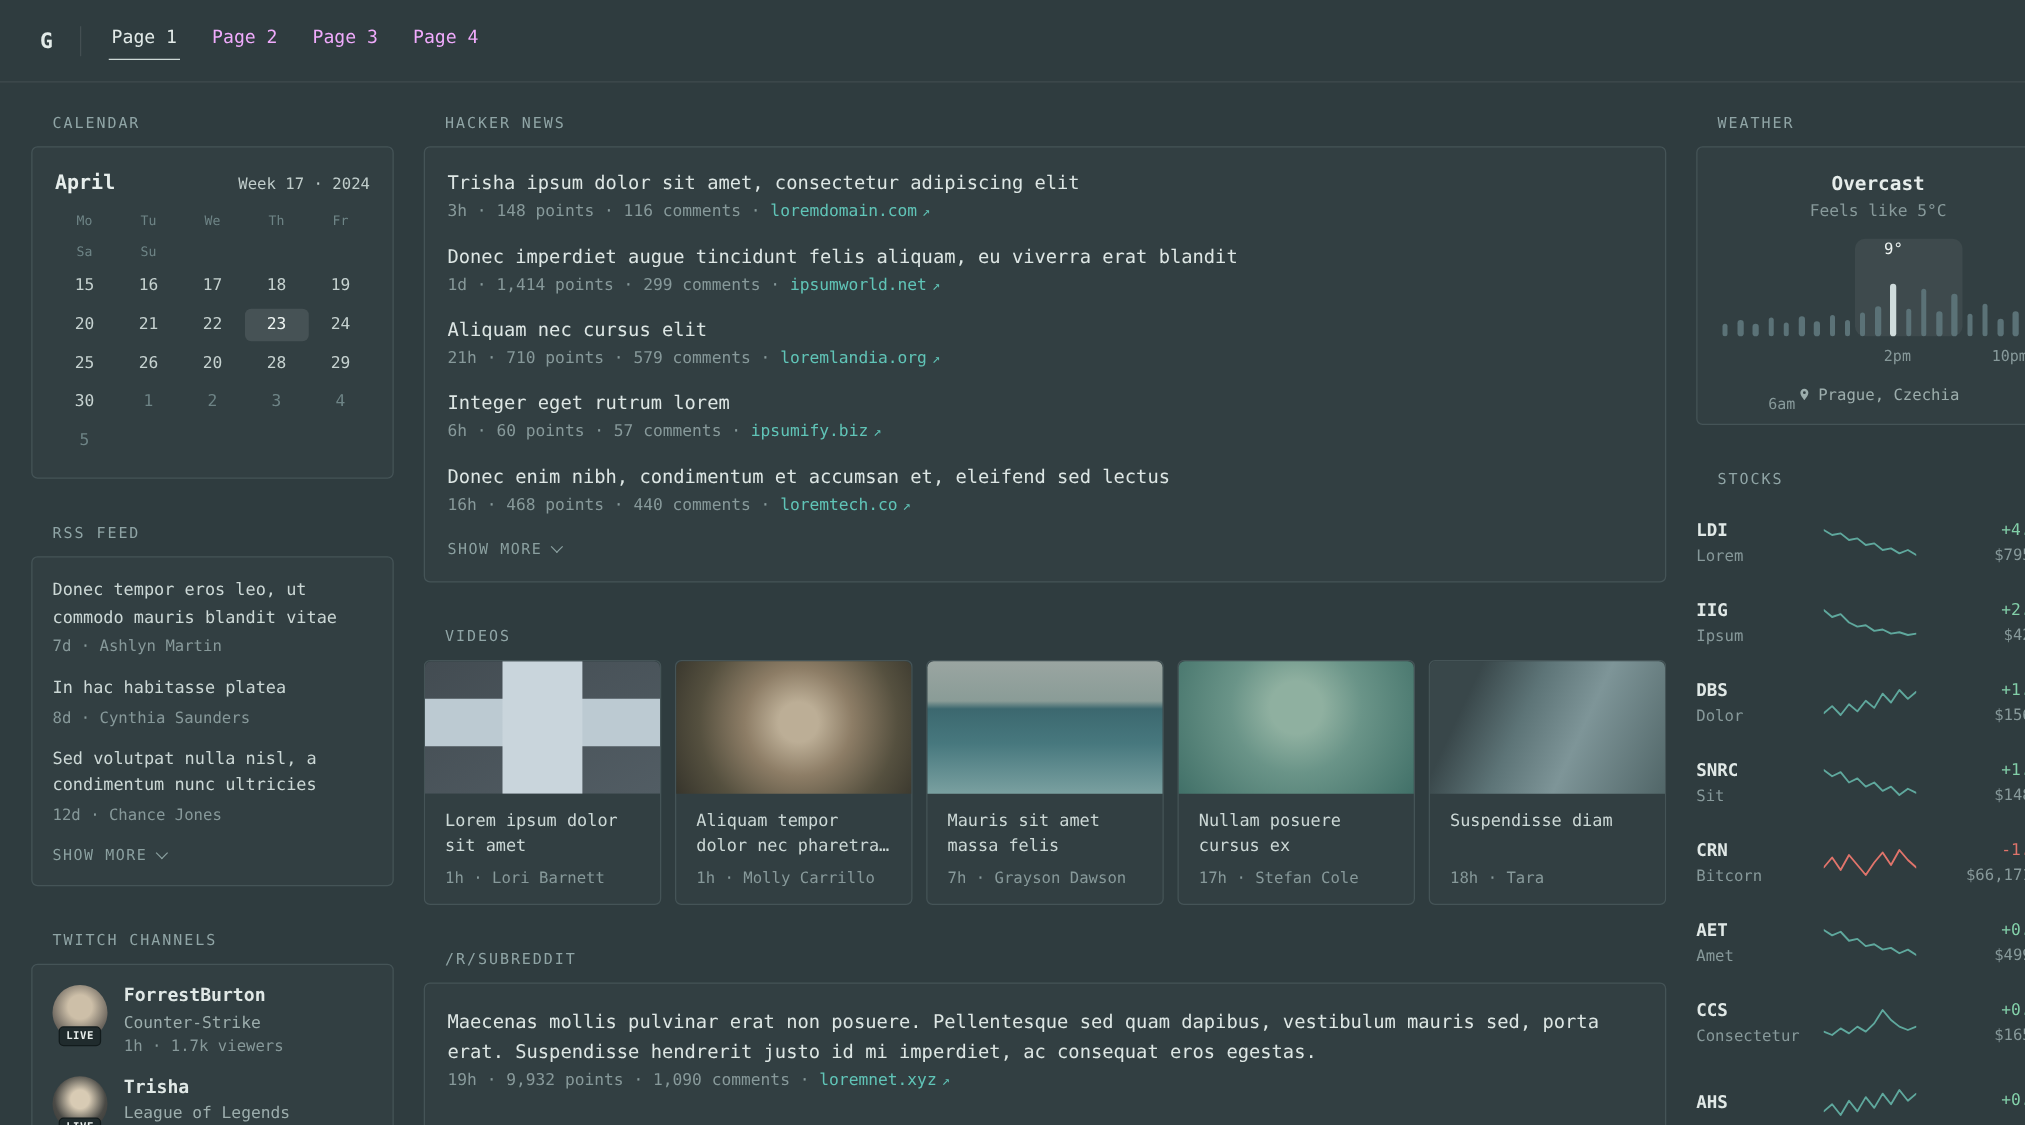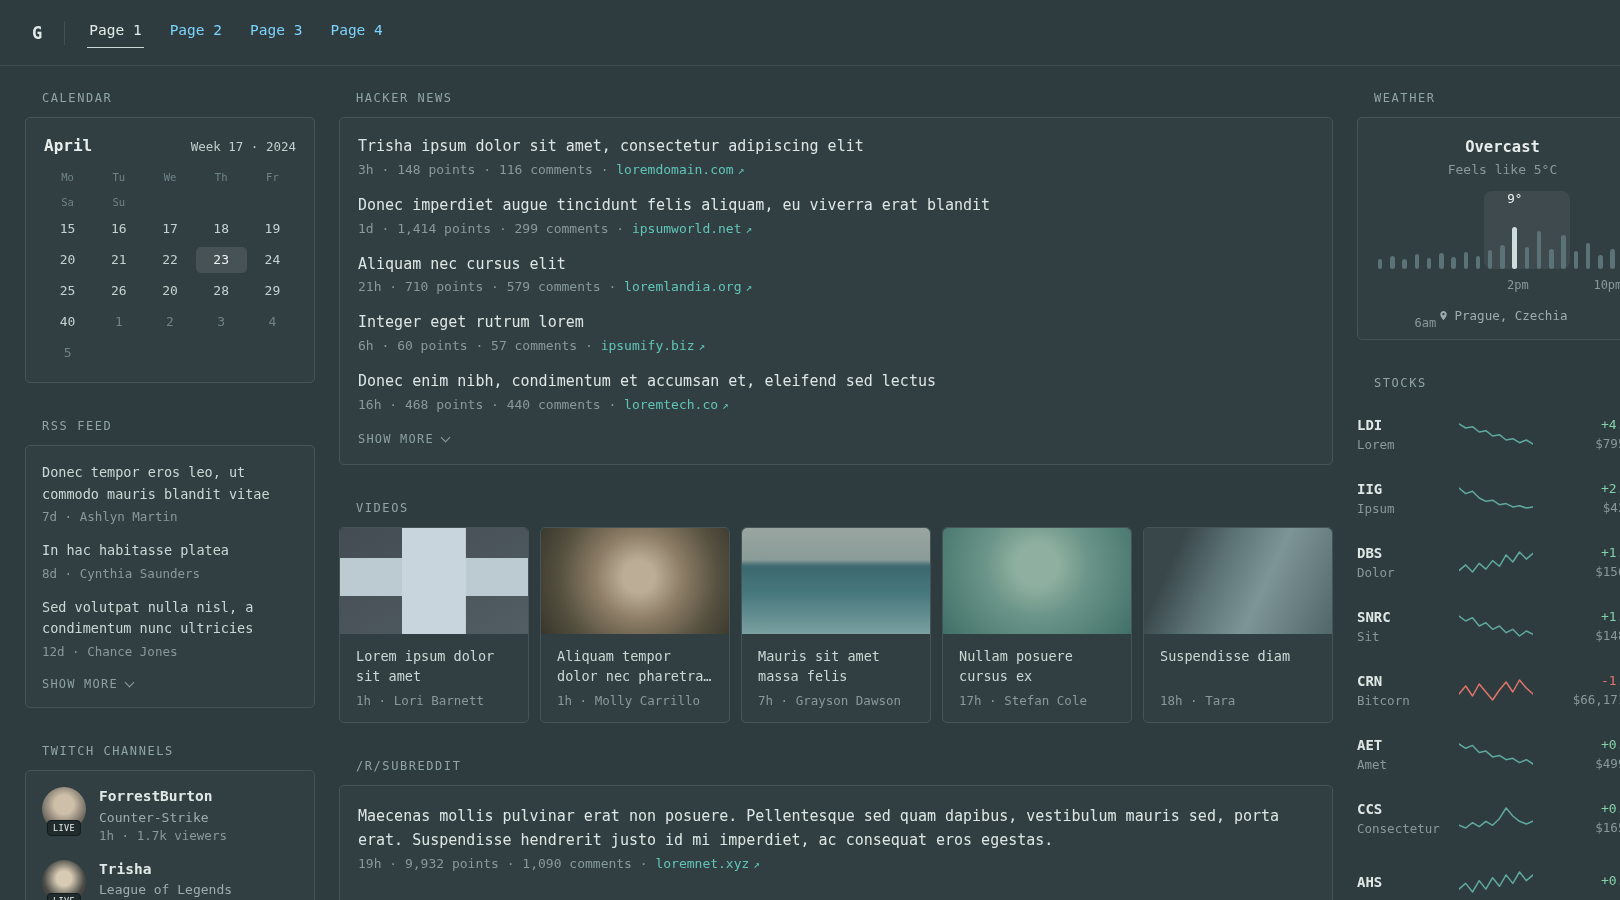--- a/index.html
+++ b/index.html
@@ -22,21 +22,21 @@
     background:var(--bg);
     font-family:"DejaVu Sans Mono","Liberation Mono",monospace;
     font-size:14px;color:var(--text);
   }
   a{text-decoration:none;color:inherit;cursor:pointer}
   
   .nav{height:66px;display:flex;align-items:center;padding:0 32px;border-bottom:1px solid rgba(255,255,255,0.08)}
   .logo{font-size:17px;font-weight:700;color:#e3ebe9;cursor:pointer}
   .nav-divider{width:1px;height:24px;background:rgba(255,255,255,0.10);margin:0 22px}
   .tabs{display:flex;align-items:flex-start;gap:24px}
-  .tab{color:#7dd3fc;font-size:14.5px;padding:4px 2px 9px;border-bottom:1px solid transparent}
+  .tab{color:#f0abfc;font-size:14.5px;padding:4px 2px 9px;border-bottom:1px solid transparent}
   .tab.active{color:#e3ebe9;border-bottom:1px solid #cdd8d6}
   
   .content{display:grid;grid-template-columns:290px 1fr 291px;column-gap:24px;padding:25px 77px 0 25px;align-items:start}
   .widget{margin-bottom:36px}
   .sec-title{font-size:12px;font-weight:400;letter-spacing:.13em;color:#90a5a6;margin:0 0 12px 17px;text-transform:uppercase}
   .card{border:1px solid var(--border);border-radius:5px;background:var(--card-bg);padding:16px}
   
   .cal-head{display:flex;justify-content:space-between;align-items:baseline;margin:2px 2px 16px 2px}
   .cal-month{font-size:16px;font-weight:700;color:#e6edeb}
   .cal-week{font-size:12.5px;color:#c0cdcb}
@@ -51,21 +51,21 @@
   .feed-meta{font-size:12.5px;color:var(--muted);margin-top:4px}
   .show-more{background:none;border:none;color:#8ba0a0;font-family:inherit;font-size:12px;letter-spacing:.1em;cursor:pointer;display:inline-flex;align-items:center;margin-top:2px;padding:0}
   .chev{width:7px;height:7px;border-right:1.5px solid currentColor;border-bottom:1.5px solid currentColor;transform:rotate(45deg);display:inline-block;margin:-3px 0 0 8px}
   
   .tw-row{display:flex;gap:13px;margin-bottom:17px;cursor:pointer}
   .tw-av-wrap{position:relative;width:44px;height:44px;flex:0 0 44px}
   .avatar{width:44px;height:44px;border-radius:50%;background:#5a6164}
   .avatar[data-avatar="a1"]{background:radial-gradient(circle at 50% 40%,#cdbfa8 0 28%,#6d675f 68%,#3c3b38 100%)}
   .avatar[data-avatar="a2"]{background:radial-gradient(circle at 50% 42%,#d8cbb4 0 22%,#4a4a46 60%,#2e2f2e 100%)}
   .avatar[data-avatar="a3"]{background:radial-gradient(circle at 50% 45%,#e4d6bd 0 34%,#9a8c74 70%,#5c5648 100%)}
-  .live{position:absolute;bottom:-5px;left:50%;transform:translateX(-50%);background:#202b2d;border:1px solid #121b1c;color:#e8eeec;font-size:8.5px;font-weight:400;letter-spacing:.05em;padding:2px 5px;border-radius:4px}
+  .live{position:absolute;bottom:-5px;left:50%;transform:translateX(-50%);background:#202b2d;border:1px solid #121b1c;color:#e8eeec;font-size:8.5px;font-weight:700;letter-spacing:.05em;padding:2px 5px;border-radius:4px}
   .live:empty{display:none}
   .tw-name{font-size:14.5px;font-weight:700;color:#e0e8e6;line-height:1.35}
   .tw-name[data-accent="true"]{color:var(--accent)}
   .tw-game{font-size:13px;color:#9cadac;margin-top:3px}
   .tw-game:empty,.tw-meta:empty{display:none}
   .tw-meta{font-size:12.5px;color:var(--muted);margin-top:3px}
   
   .hn-card{padding:18px}
   .hn-item{margin-bottom:18px}
   .hn-title{display:block;font-size:15px;color:#dde6e4;line-height:1.45}
@@ -158,21 +158,21 @@
             <span class="cal-day">20</span>
             <span class="cal-day">21</span>
             <span class="cal-day">22</span>
             <span class="cal-day today">23</span>
             <span class="cal-day">24</span>
             <span class="cal-day">25</span>
             <span class="cal-day">26</span>
             <span class="cal-day">20</span>
             <span class="cal-day">28</span>
             <span class="cal-day">29</span>
-            <span class="cal-day">40</span>
+            <span class="cal-day">30</span>
             <span class="cal-day muted">1</span>
             <span class="cal-day muted">2</span>
             <span class="cal-day muted">3</span>
             <span class="cal-day muted">4</span>
             <span class="cal-day muted">5</span>
           </div>
       </div>
     </section>
 
     <section class="widget">

